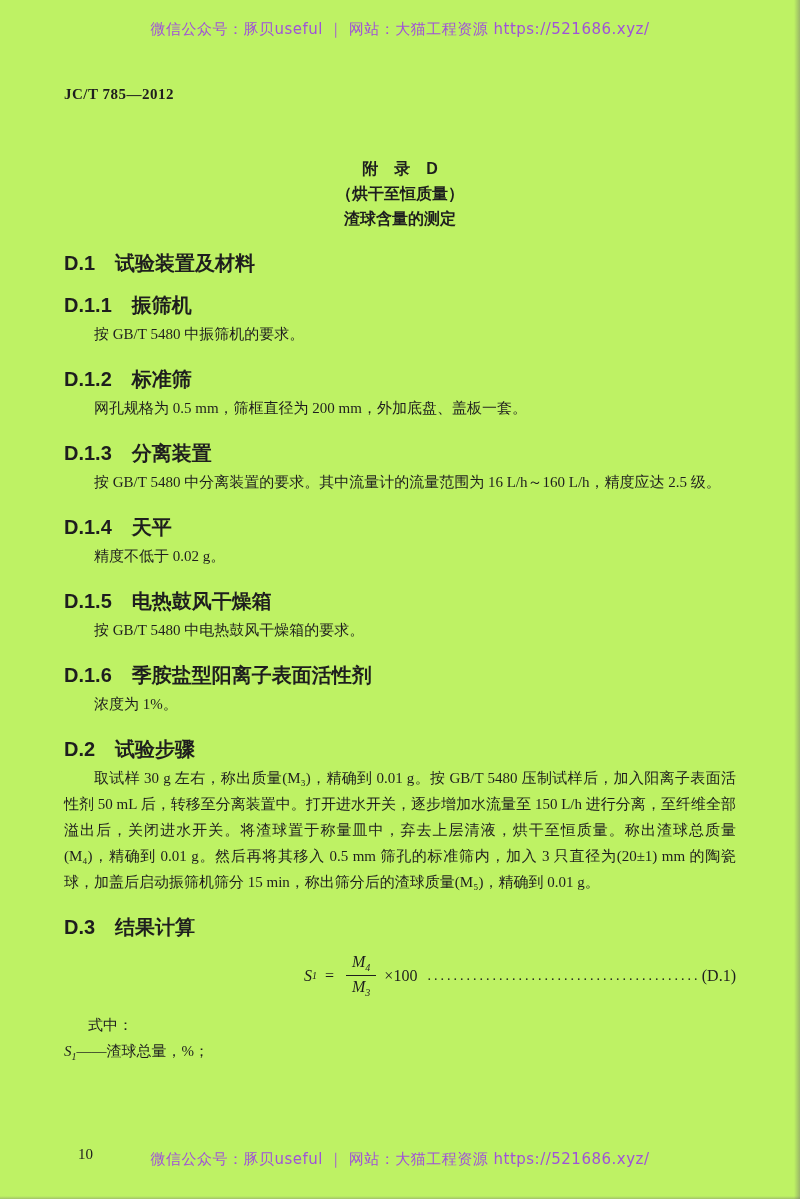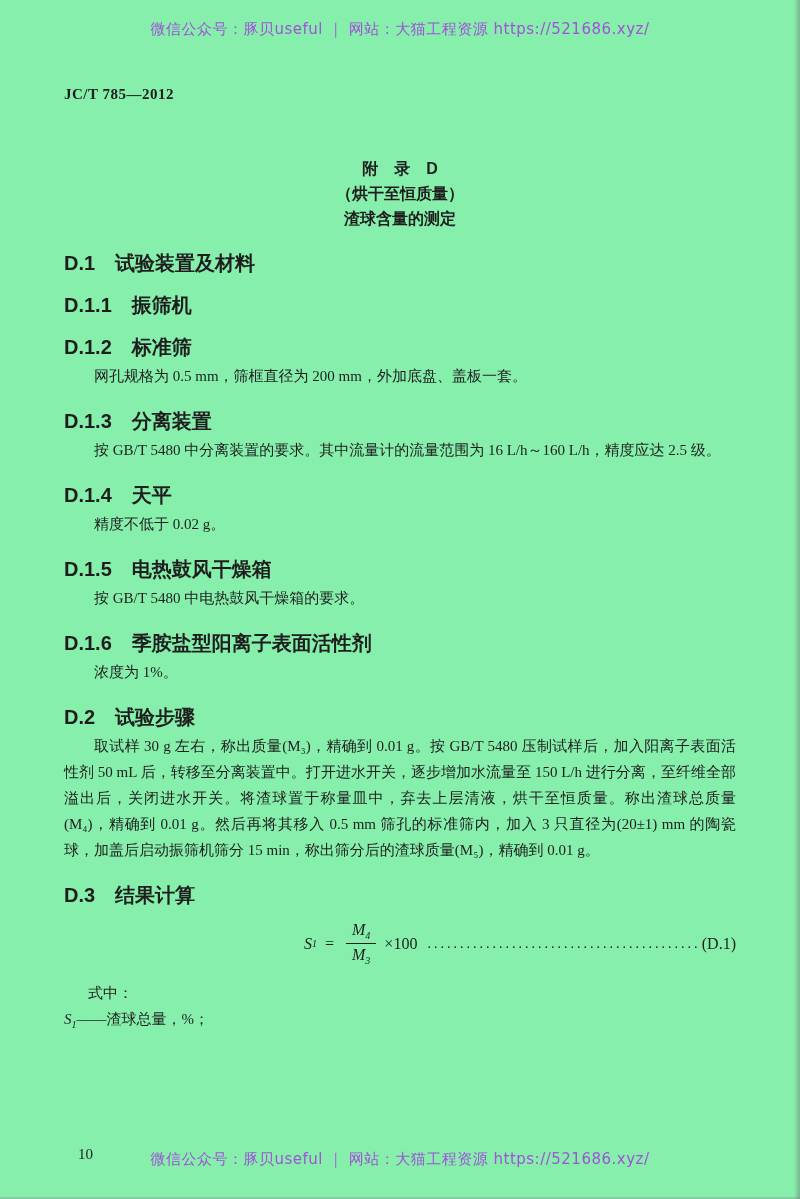--- a/index.html
+++ b/index.html
@@ -4,21 +4,21 @@
 <style>
   * { margin: 0; padding: 0; box-sizing: border-box; }
   html, body { background: #ffffff; }
   body {
     width: 800px; height: 1199px;
     position: relative;
     overflow: hidden;
     font-family: "Liberation Serif", "DejaVu Serif", serif;
     color: #1e1e1e;
   }
-  .page { position: absolute; inset: 0; background: #86efac; }
+  .page { position: absolute; inset: 0; background: #bef264; }
 
   .watermark {
     position: absolute; left: 0; width: 100%;
     text-align: center;
     font-family: "DejaVu Sans", sans-serif;
     font-size: 15px;
     letter-spacing: 0.5px;
   }
   .watermark.top { top: 20px; }
   .watermark.bottom { top: 1150px; }
@@ -104,20 +104,21 @@
 
     <div class="title-block">
       <div class="t-line">附　录　D</div>
       <div class="t-line">（烘干至恒质量）</div>
       <div class="t-line">渣球含量的测定</div>
     </div>
 
     <h3 class="sec">D.1　试验装置及材料</h3>
 
     <h3 class="sec">D.1.1　振筛机</h3>
+    <p class="body">按 GB/T 5480 中振筛机的要求。</p>
 
     <h3 class="sec">D.1.2　标准筛</h3>
     <p class="body">网孔规格为 0.5 mm，筛框直径为 200 mm，外加底盘、盖板一套。</p>
 
     <h3 class="sec">D.1.3　分离装置</h3>
     <p class="body">按 GB/T 5480 中分离装置的要求。其中流量计的流量范围为 16 L/h～160 L/h，精度应达 2.5 级。</p>
 
     <h3 class="sec">D.1.4　天平</h3>
     <p class="body">精度不低于 0.02 g。</p>
 

